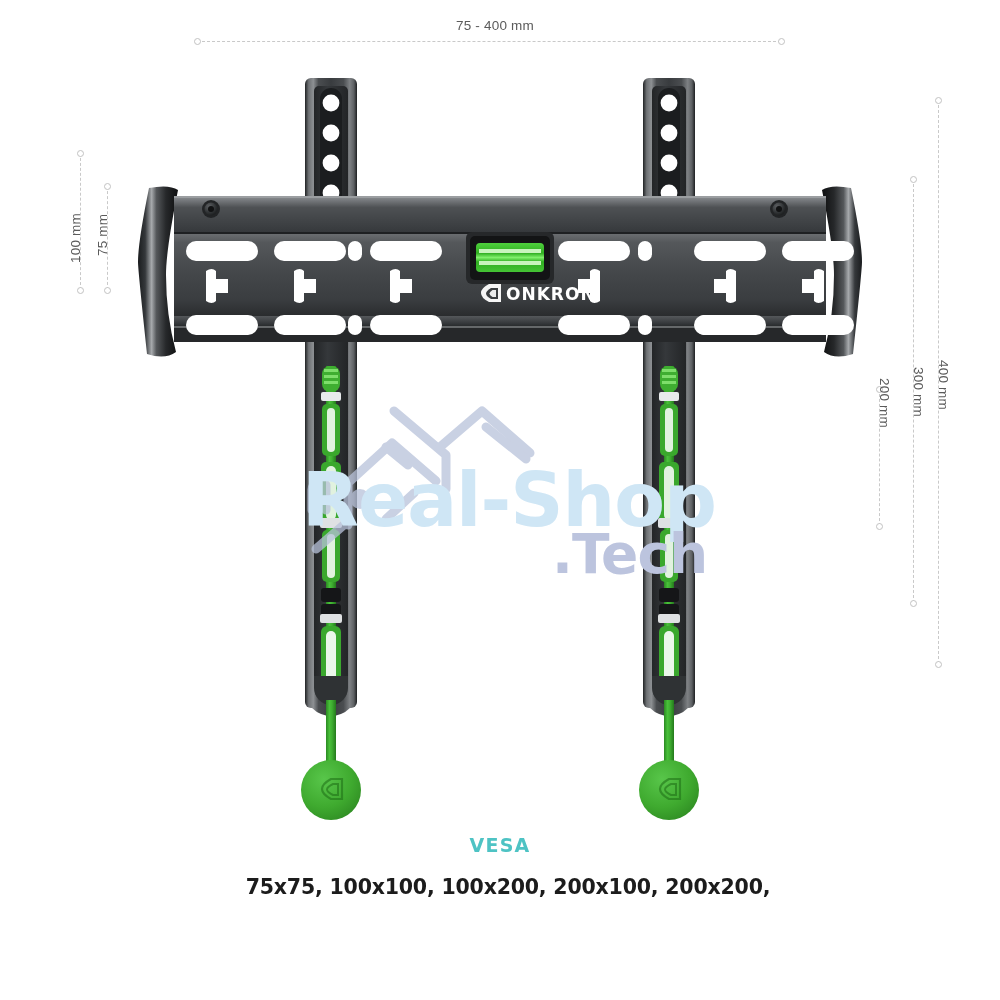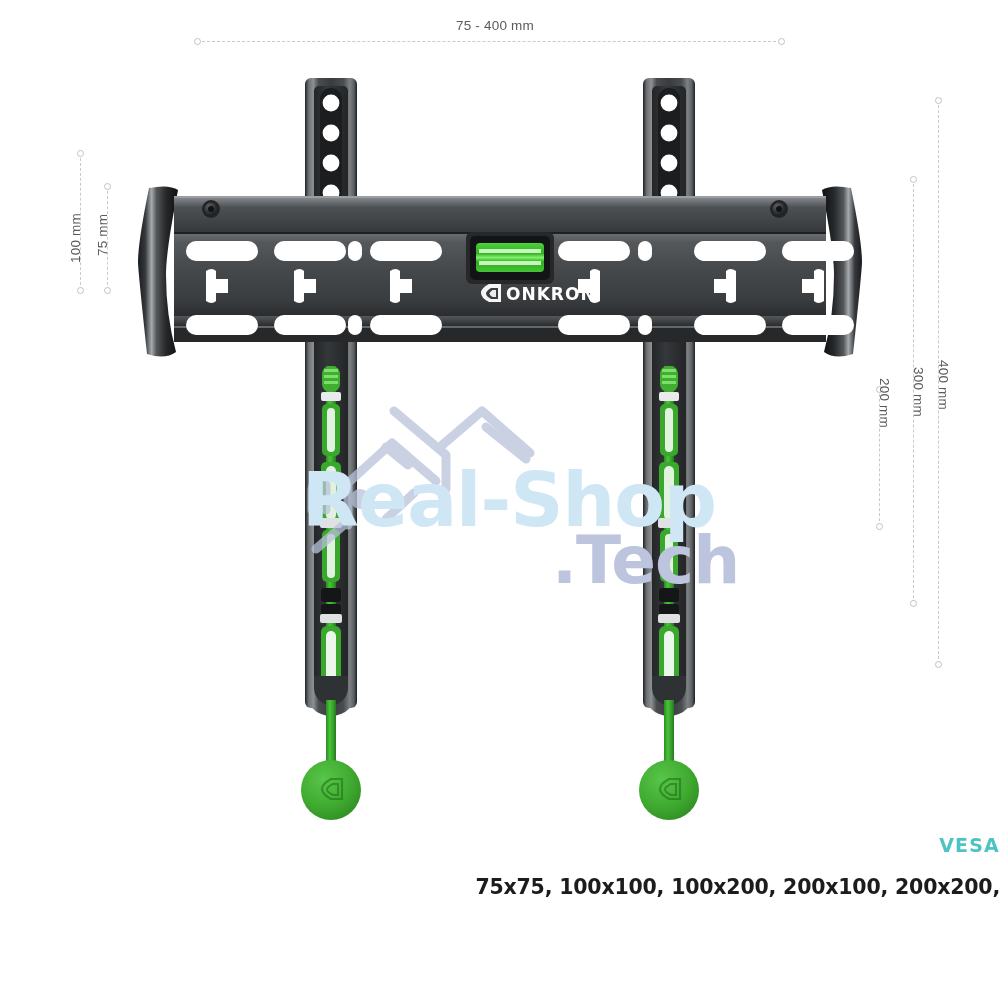--- a/index.html
+++ b/index.html
@@ -24,24 +24,24 @@
   
   #mount{position:absolute;left:0;top:0;width:1000px;height:1000px;}
 
   
   #watermark{position:absolute;left:290px;top:405px;width:430px;height:200px;pointer-events:none;}
   .wm-text{
     position:absolute;font-family:"DejaVu Sans", sans-serif;font-weight:bold;
     letter-spacing:-1px;
   }
   #wm-real{left:12px;top:52px;font-size:74px;color:#cfe6f5;text-align:center;}
-  #wm-tech{left:262px;top:117px;font-size:66px;color:#bcc4de;}
+  #wm-tech{left:262px;top:117px;font-size:55px;color:#bcc4de;}
 
   
-  #vesa-block{position:absolute;left:0;right:0;top:834px;text-align:right;}
+  #vesa-block{position:absolute;left:0;right:0;top:834px;text-align:center;}
   #vesa-title{
     font-size:19px;color:#4ec3c4;font-weight:bold;letter-spacing:1.2px;
     font-family:"DejaVu Sans", sans-serif;
   }
   .vesa-line{
     font-size:20.5px;color:#1c1c1c;font-weight:bold;line-height:31px;
     font-family:"DejaVu Sans", sans-serif;letter-spacing:-.2px;padding-left:16px;
   }
   #vesa-list{margin-top:16px;}
 </style>

